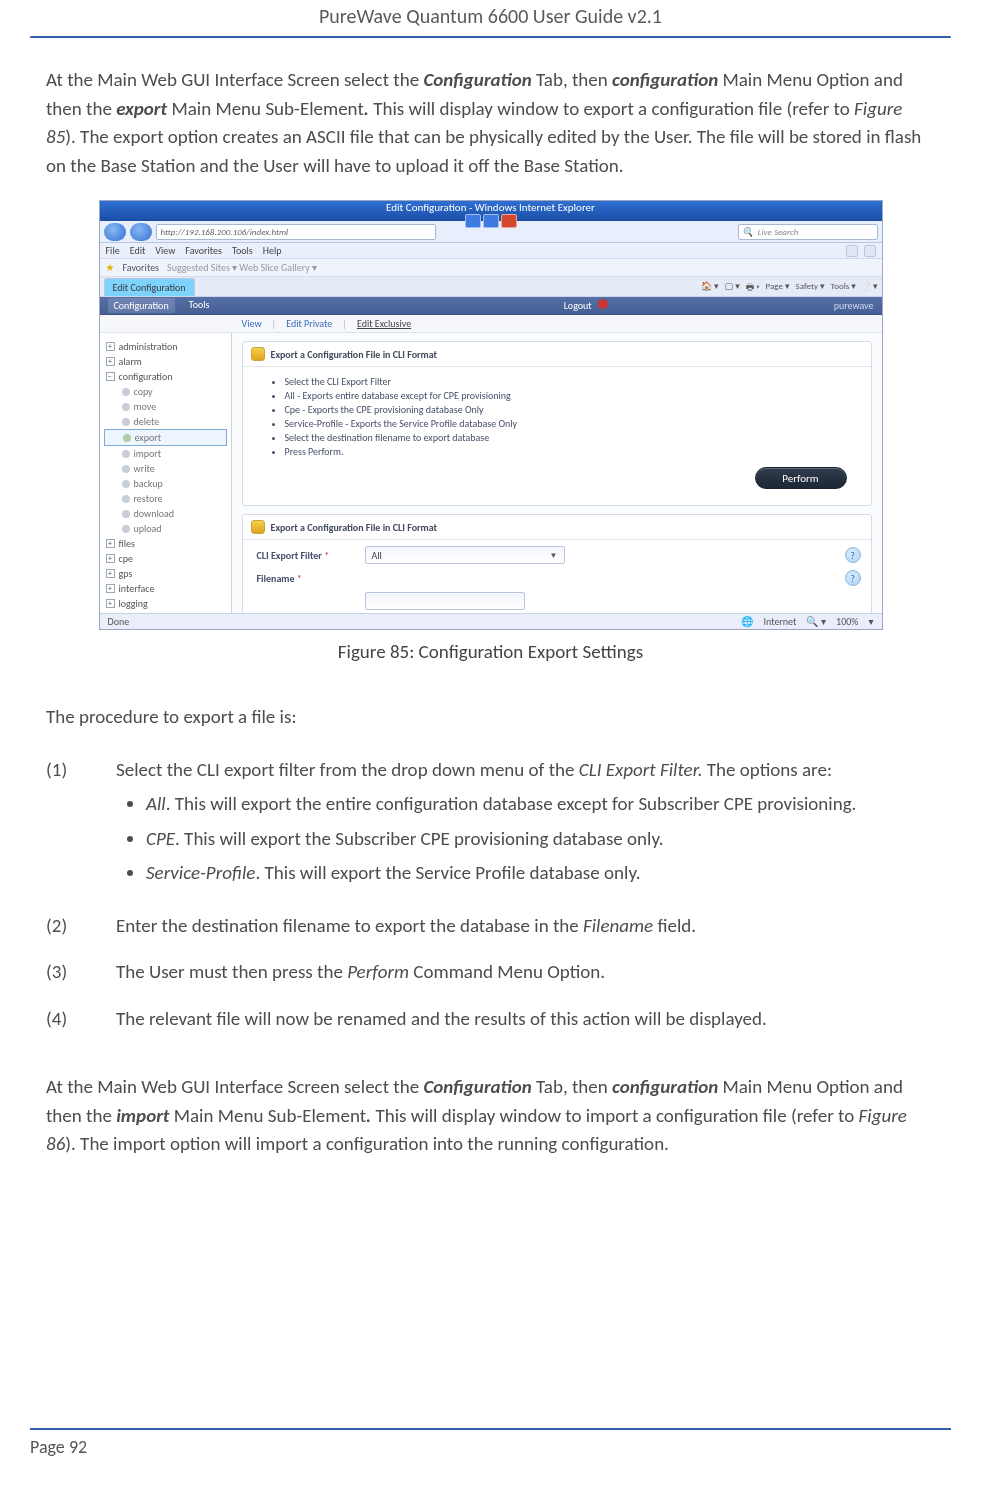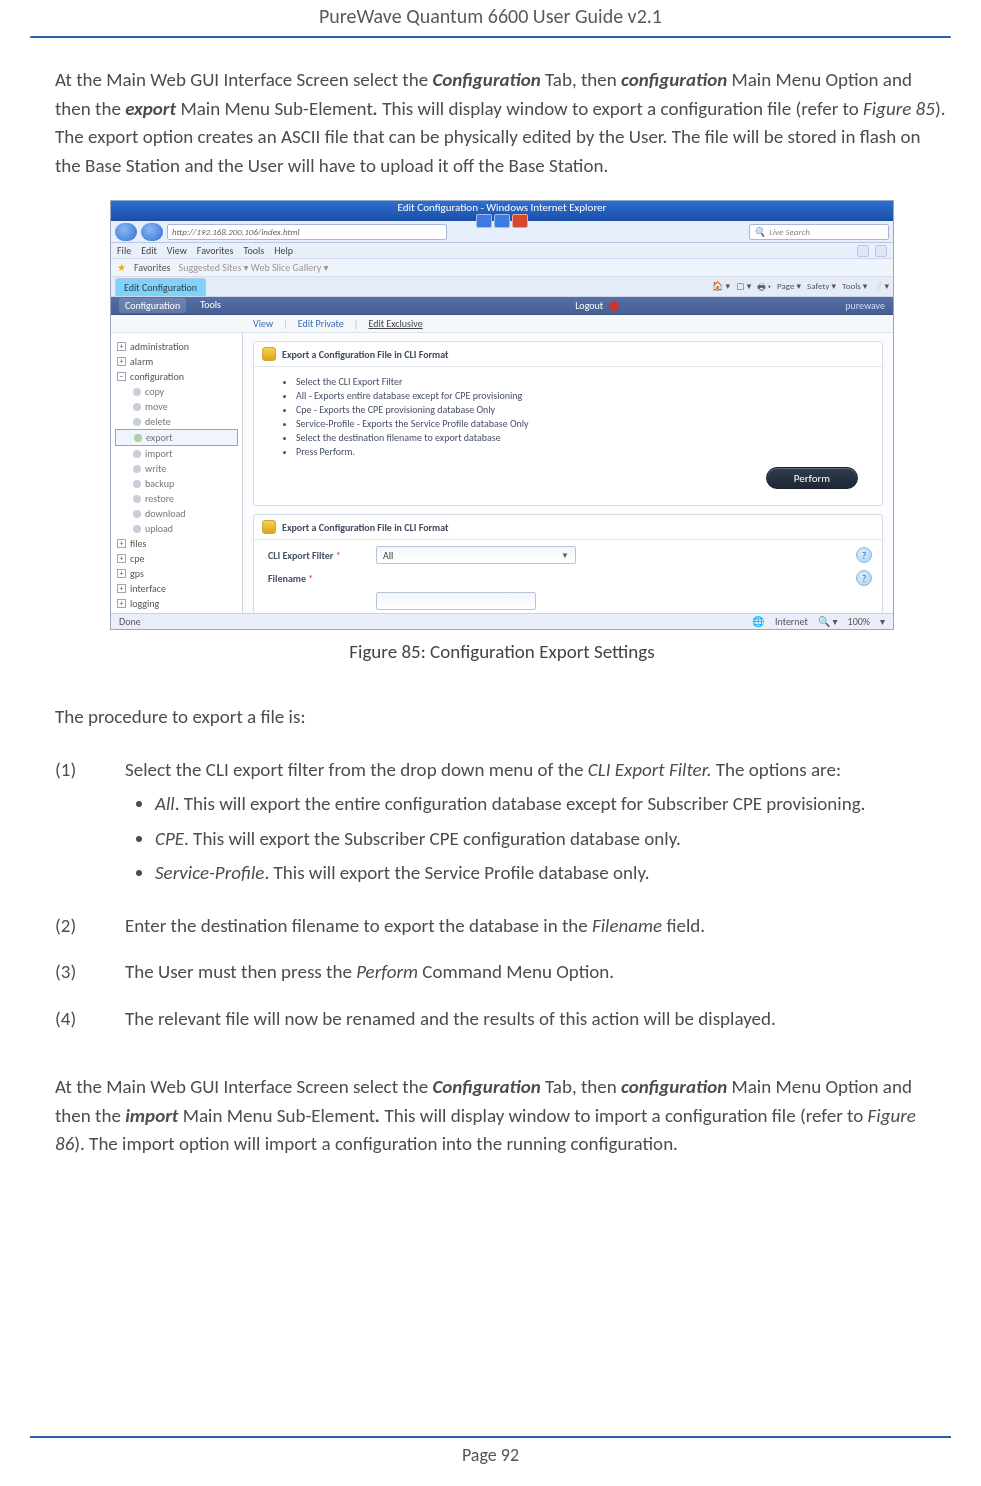--- a/index.html
+++ b/index.html
@@ -32,22 +32,21 @@
     font-size:20px;
     color:#5a5a5a;
   }
   .hdr .rule {
     height:2px;
     background:linear-gradient(to bottom,var(--rule),var(--rule));
     margin:8px 30px 0 30px;
     border-radius:1px;
   }
   .page {
-    padding:0 32px;
-    margin-left:23px;
+    padding:0 46px;
   }
   .para {
     font-size:19px;
     line-height:1.5;
     color:#4d4d4d;
     margin-top:28px;
   }
   .para em { font-style:italic; font-weight:bold; }
   .fig-ref { font-style:italic; }
   
@@ -153,21 +152,21 @@
     height:18px;
     background:linear-gradient(#5570a6,#465f95);
     border-bottom:1px solid #3c5280;
     display:flex; align-items:center;
     padding:0 8px;
     color:#fff;
     font-size:10px;
     justify-content:space-between;
   }
   .shot .appbar .tabword { background:rgba(255,255,255,.15); padding:1px 6px; border-radius:2px;}
-  .shot .appbar .logout { display:flex; align-items:center; gap:6px;}
+  .shot .appbar .logout { display:flex; align-items:flex-start; gap:6px;}
   .shot .appbar .logout .dot { width:10px; height:10px; border-radius:50%; background:#c33;}
   .shot .viewbar {
     height:18px;
     background:#f5f7fb;
     border-bottom:1px solid #dde3ef;
     padding:0 18px 0 142px;
     display:flex;
     align-items:center;
     gap:10px;
     font-size:10px;
@@ -303,22 +302,22 @@
     line-height:1.5;
     margin-bottom:18px;
     display:flex;
   }
   .step .num { width:70px;}
   .step .body { flex:1;}
   .bullets { list-style:disc; margin:6px 0 0 30px; padding:0;}
   .bullets li { margin-bottom:6px;}
   .footer {
     position:absolute;
-    left:30px; right:30px; bottom:20px;
-    text-align:center;
+    left:30px; right:30px; bottom:28px;
+    text-align:left;
     font-size:18px;
     color:#555;
   }
   .footer .rule {
     height:2px;
     background:var(--rule);
     margin-bottom:6px;
   }
 </style>
 </head>
@@ -555,21 +554,21 @@
 
   <div class="para" style="margin-top:40px">The procedure to export a file is:</div>
 
   <div class="steps">
     <div class="step">
       <div class="num">(1)</div>
       <div class="body">
         <span> Select the CLI export filter from the drop down menu of the </span><em>CLI Export Filter.</em><span> The options are:</span>
         <ul class="bullets">
           <li><em>All</em><span>. This will export the entire configuration database except for Subscriber CPE provisioning.</span></li>
-          <li><em>CPE</em><span>. This will export the Subscriber CPE configuration database only.</span></li>
+          <li><em>CPE</em><span>. This will export the Subscriber CPE provisioning database only.</span></li>
           <li><em>Service-Profile</em><span>. This will export the Service Profile database only.</span></li>
         </ul>
       </div>
     </div>
     <div class="step">
       <div class="num">(2)</div>
       <div class="body"><span>Enter the destination filename to export the database in the </span><em>Filename</em><span> field.</span></div>
     </div>
     <div class="step">
       <div class="num">(3)</div>

